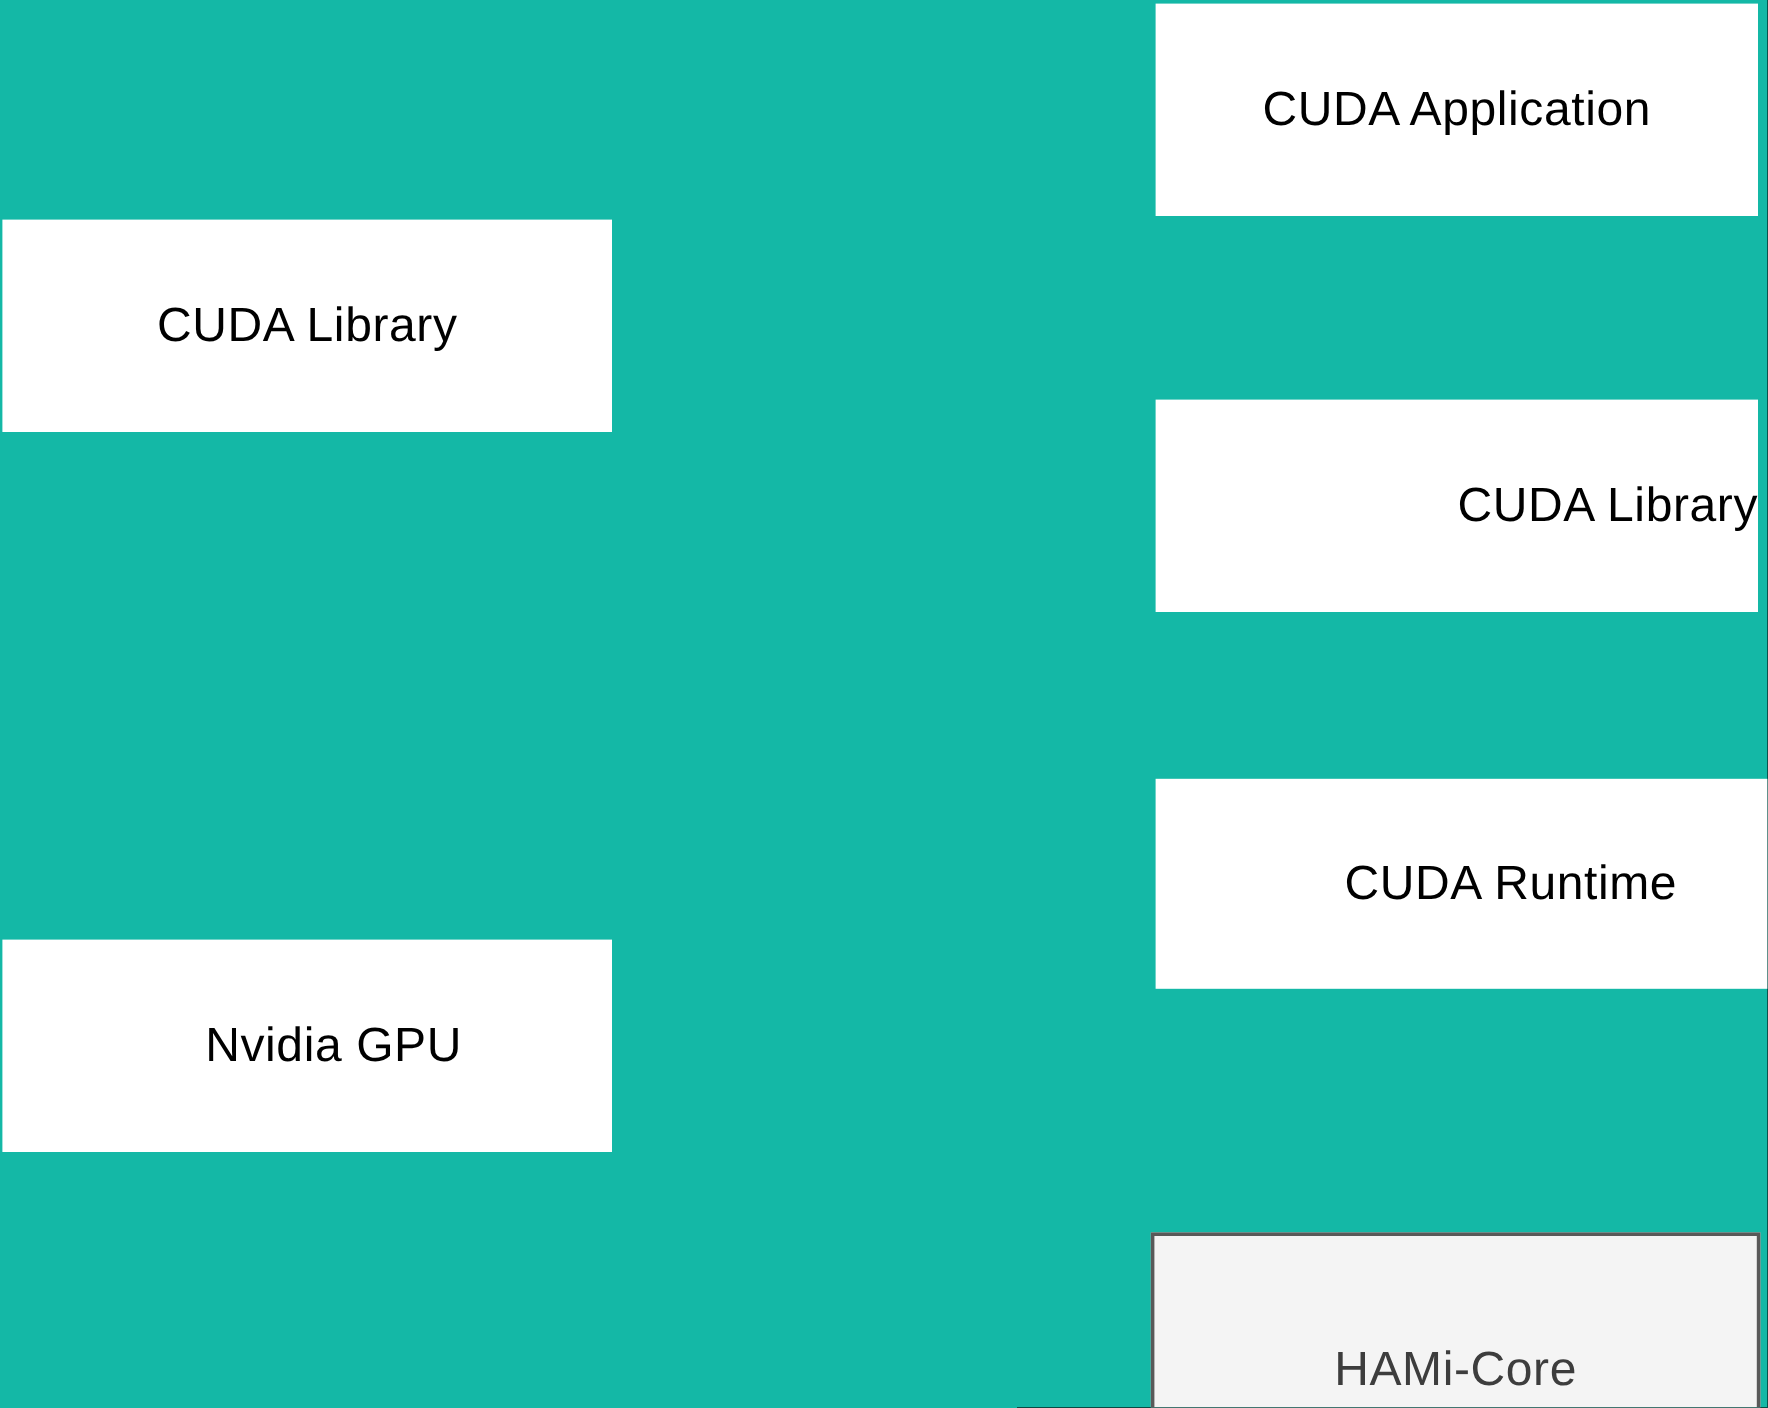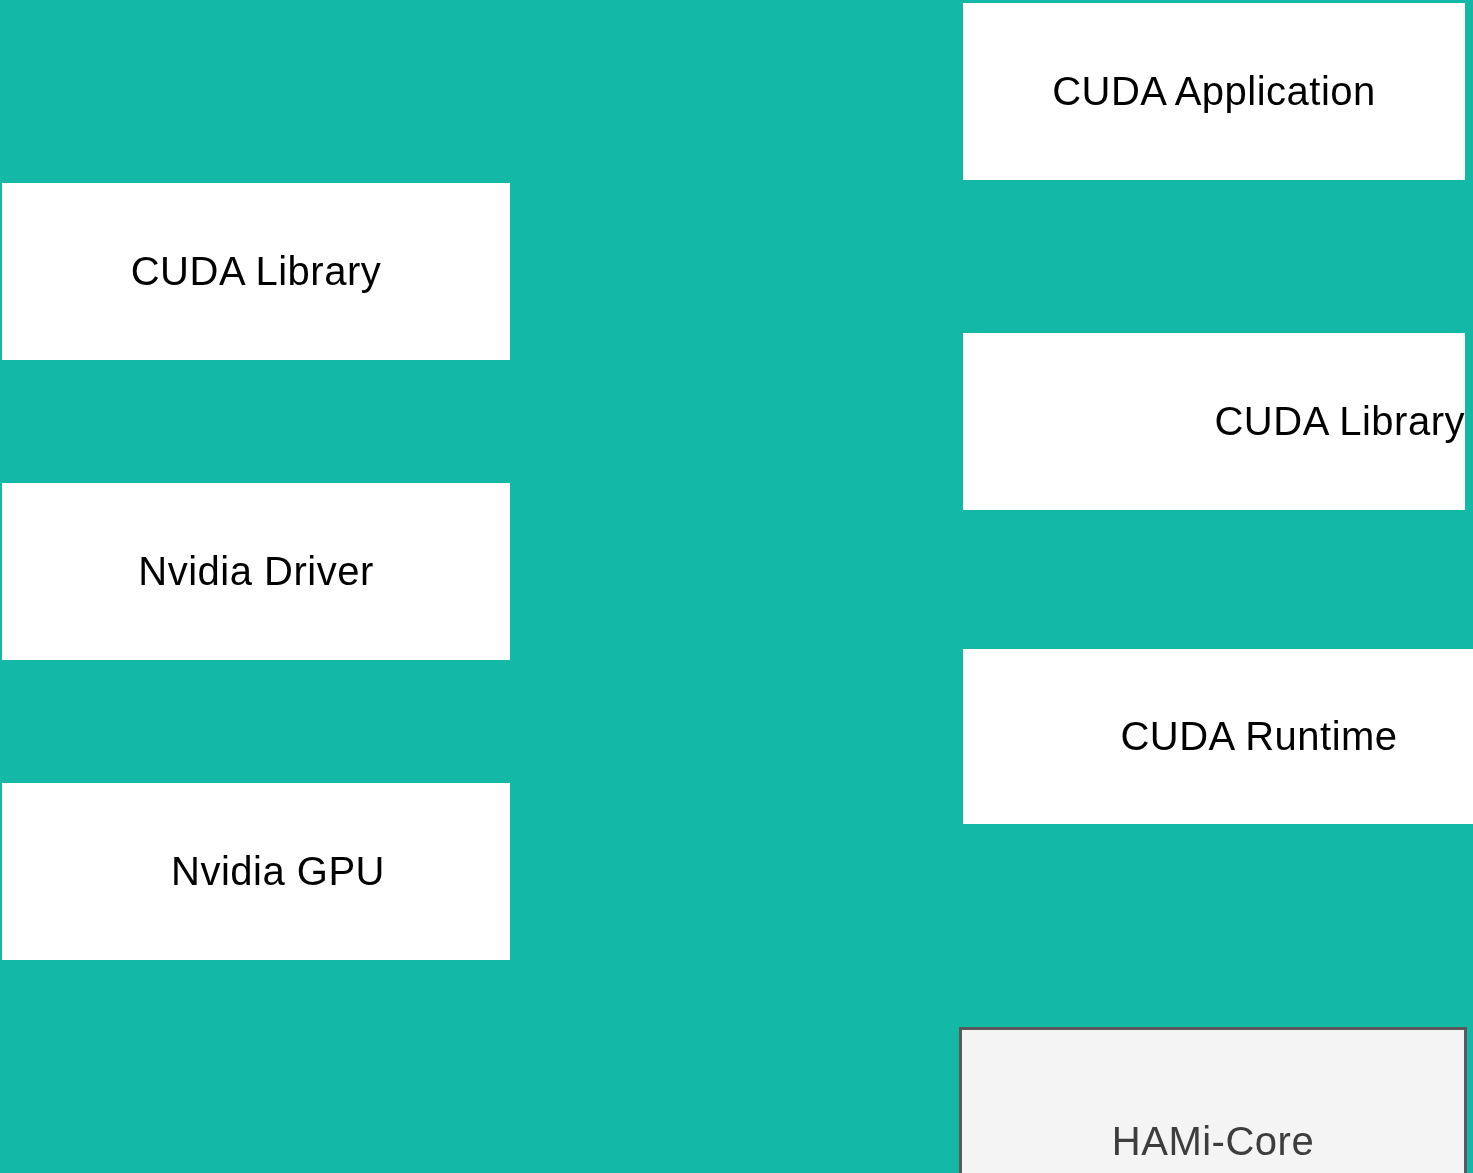--- a/index.html
+++ b/index.html
@@ -54,23 +54,20 @@
   </div>
 
   <div class="node node--cuda-driver">
     <span>CUDA Library</span>
   </div>
 
   <div class="node node--cuda-library">
     <span>CUDA Library</span>
   </div>
 
-  <div class="node node--nvidia-driver">
-    <span>Nvidia Driver</span>
-  </div>
 
   <div class="node node--cuda-runtime">
     <span>CUDA Runtime</span>
   </div>
 
   <div class="node node--nvidia-gpu">
     <span>Nvidia GPU</span>
   </div>
 
   <div class="node node--hami-core">

